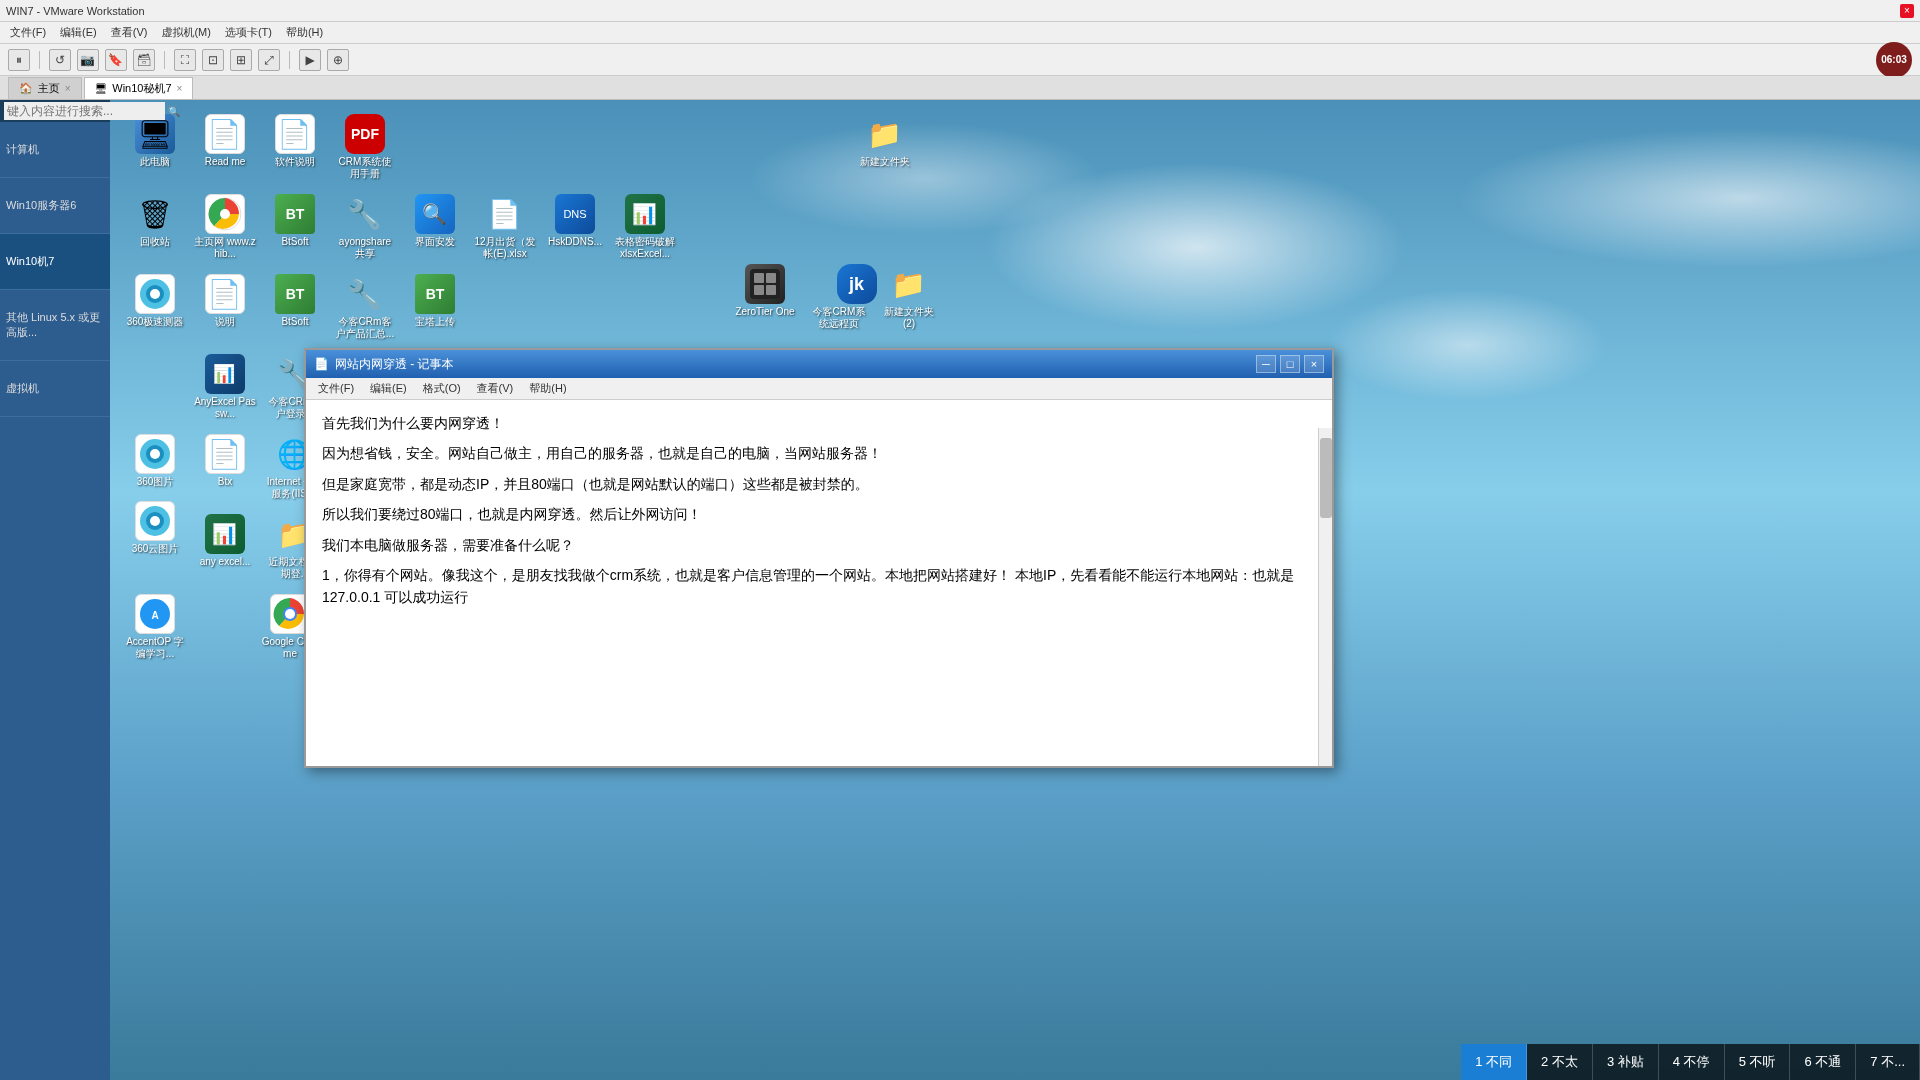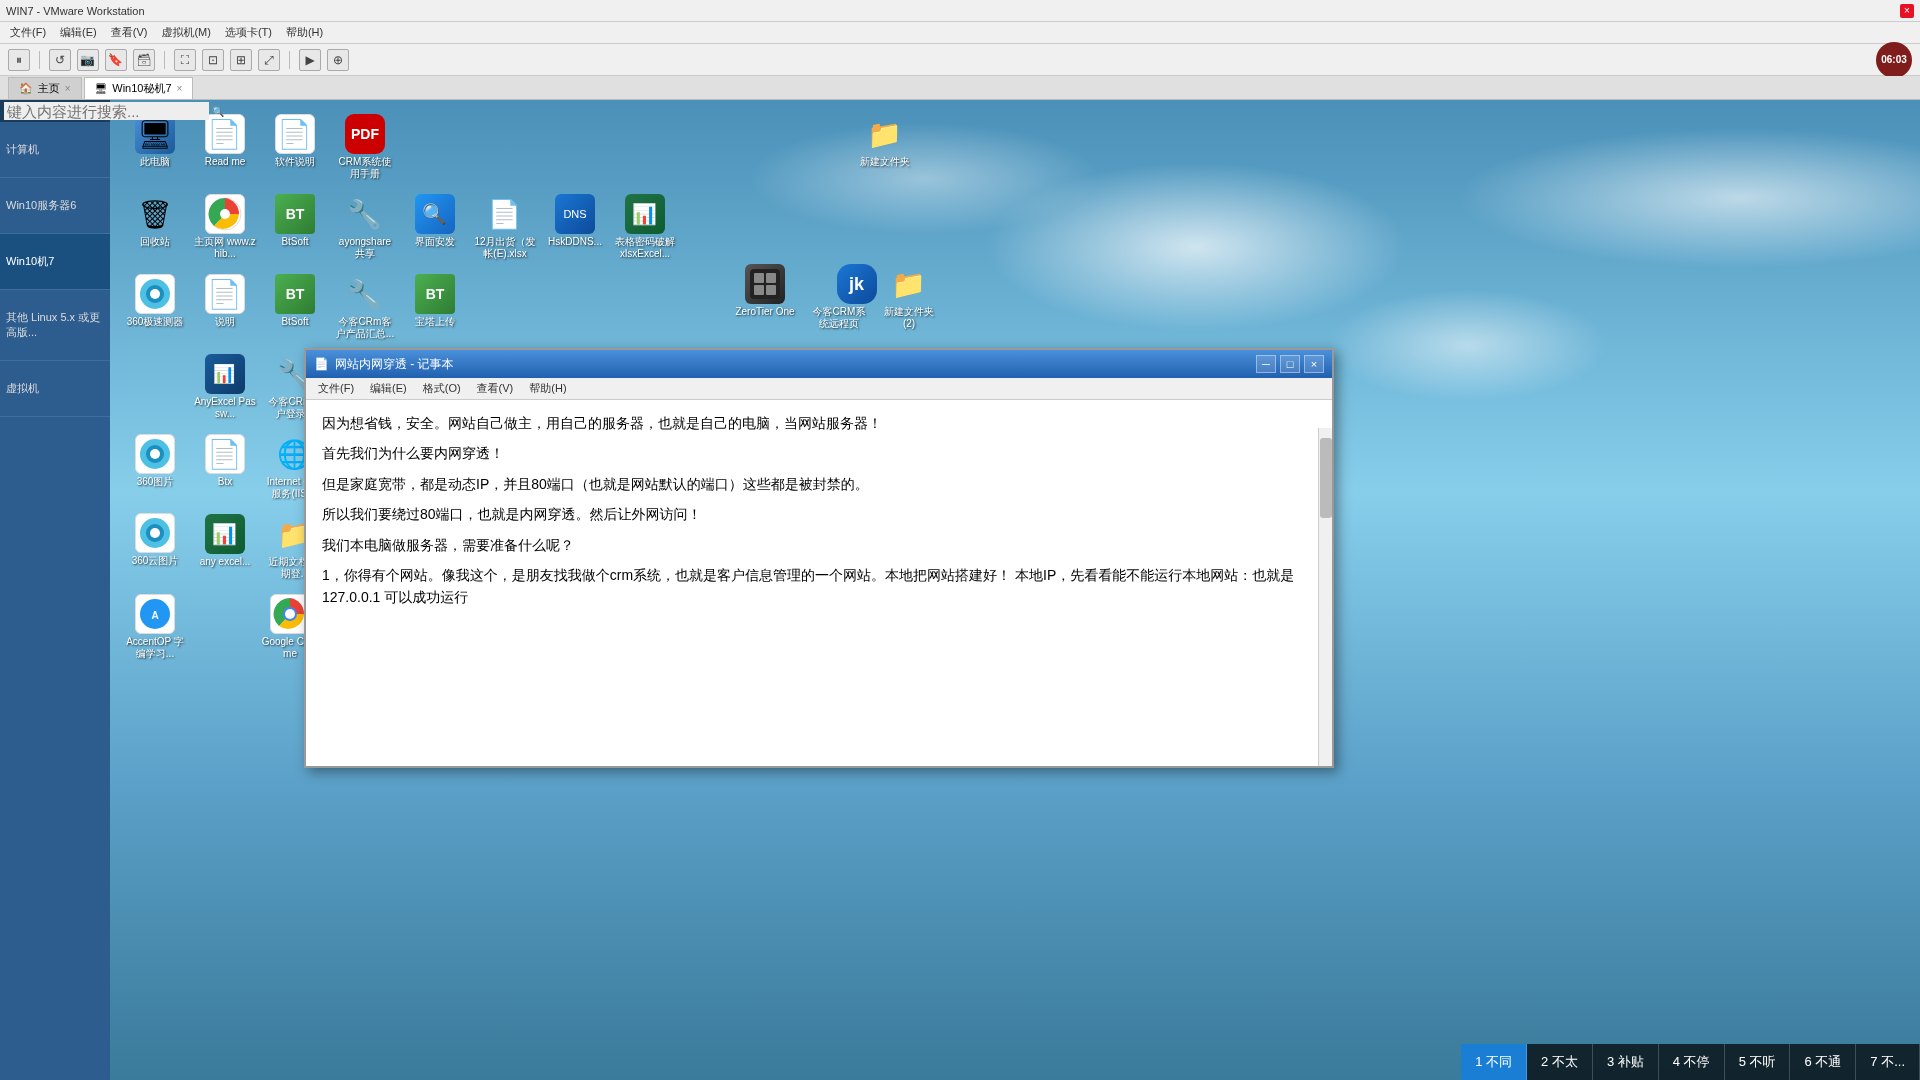--- a/index.html
+++ b/index.html
@@ -400,21 +400,21 @@
   </div>
   <div class="vmware-tab active">
     <span style="font-size:10px;">🖥</span>
     <span>Win10秘机7</span>
     <span style="font-size:10px; color:#888;">×</span>
   </div>
 </div>
 
 <div class="sidebar">
   <div class="sidebar-search">
-    <input type="text" class="" style="flex: 1 1 0%; height: 18px; background: rgb(238, 238, 238); border: none; font-size: 15px; padding: 0px 3px;" placeholder="键入内容进行搜索...">
+    <input type="text" class="" style="flex: 1 1 0%; height: 18px; background: rgb(238, 238, 238); border: none; font-size: 12px; padding: 0px 3px;" placeholder="键入内容进行搜索...">
     <span style="color:#aaa;font-size:10px;">🔍</span>
   </div>
   <div class="sidebar-item">计算机</div>
   <div class="sidebar-item">Win10服务器6</div>
   <div class="sidebar-item selected">Win10机7</div>
   <div class="sidebar-item">其他 Linux 5.x 或更高版...</div>
   <div class="sidebar-item">虚拟机</div>
 </div>
 
 <div class="desktop">
@@ -554,21 +554,21 @@
   </div>
   <div class="desktop-icon" style="top:330px;left:80px;">
     <div class="icon-img" style="background:white;border:1px solid #ddd;">📄</div>
     <div class="icon-label">Btx</div>
   </div>
   <div class="desktop-icon" style="top:330px;left:150px;">
     <div class="icon-img">🌐</div>
     <div class="icon-label">Internet 信息服务(IIS)...</div>
   </div>
 
-  <div class="desktop-icon" style="top:409px;left:10px;">
+  <div class="desktop-icon" style="top:397px;left:10px;">
     <div class="icon-img" style="background:white;border:1px solid #ddd;">
       <svg width="34" height="34" viewBox="0 0 34 34">
         <circle cx="17" cy="17" r="15" fill="#4ec0e4"></circle>
         <circle cx="17" cy="17" r="9" fill="#1a8fc0"></circle>
         <circle cx="17" cy="17" r="5" fill="white"></circle>
       </svg>
     </div>
     <div class="icon-label">360云图片</div>
   </div>
   <div class="desktop-icon" style="top:410px;left:80px;">
@@ -614,22 +614,22 @@
       </div>
     </div>
     <div class="notepad-menubar">
       <span class="notepad-menu">文件(F)</span>
       <span class="notepad-menu">编辑(E)</span>
       <span class="notepad-menu">格式(O)</span>
       <span class="notepad-menu">查看(V)</span>
       <span class="notepad-menu">帮助(H)</span>
     </div>
     <div class="notepad-content" style="position:relative;">
+      <p>首先我们为什么要内网穿透！</p>
       <p>因为想省钱，安全。网站自己做主，用自己的服务器，也就是自己的电脑，当网站服务器！</p>
-      <p>首先我们为什么要内网穿透！</p>
       <p>但是家庭宽带，都是动态IP，并且80端口（也就是网站默认的端口）这些都是被封禁的。</p>
       <p>所以我们要绕过80端口，也就是内网穿透。然后让外网访问！</p>
       <p>我们本电脑做服务器，需要准备什么呢？</p>
       <p>1，你得有个网站。像我这个，是朋友找我做个crm系统，也就是客户信息管理的一个网站。本地把网站搭建好！ 本地IP，先看看能不能运行本地网站：也就是127.0.0.1  可以成功运行</p>
       <div class="scrollbar-track">
         <div class="scrollbar-thumb"></div>
       </div>
     </div>
   </div>
 

